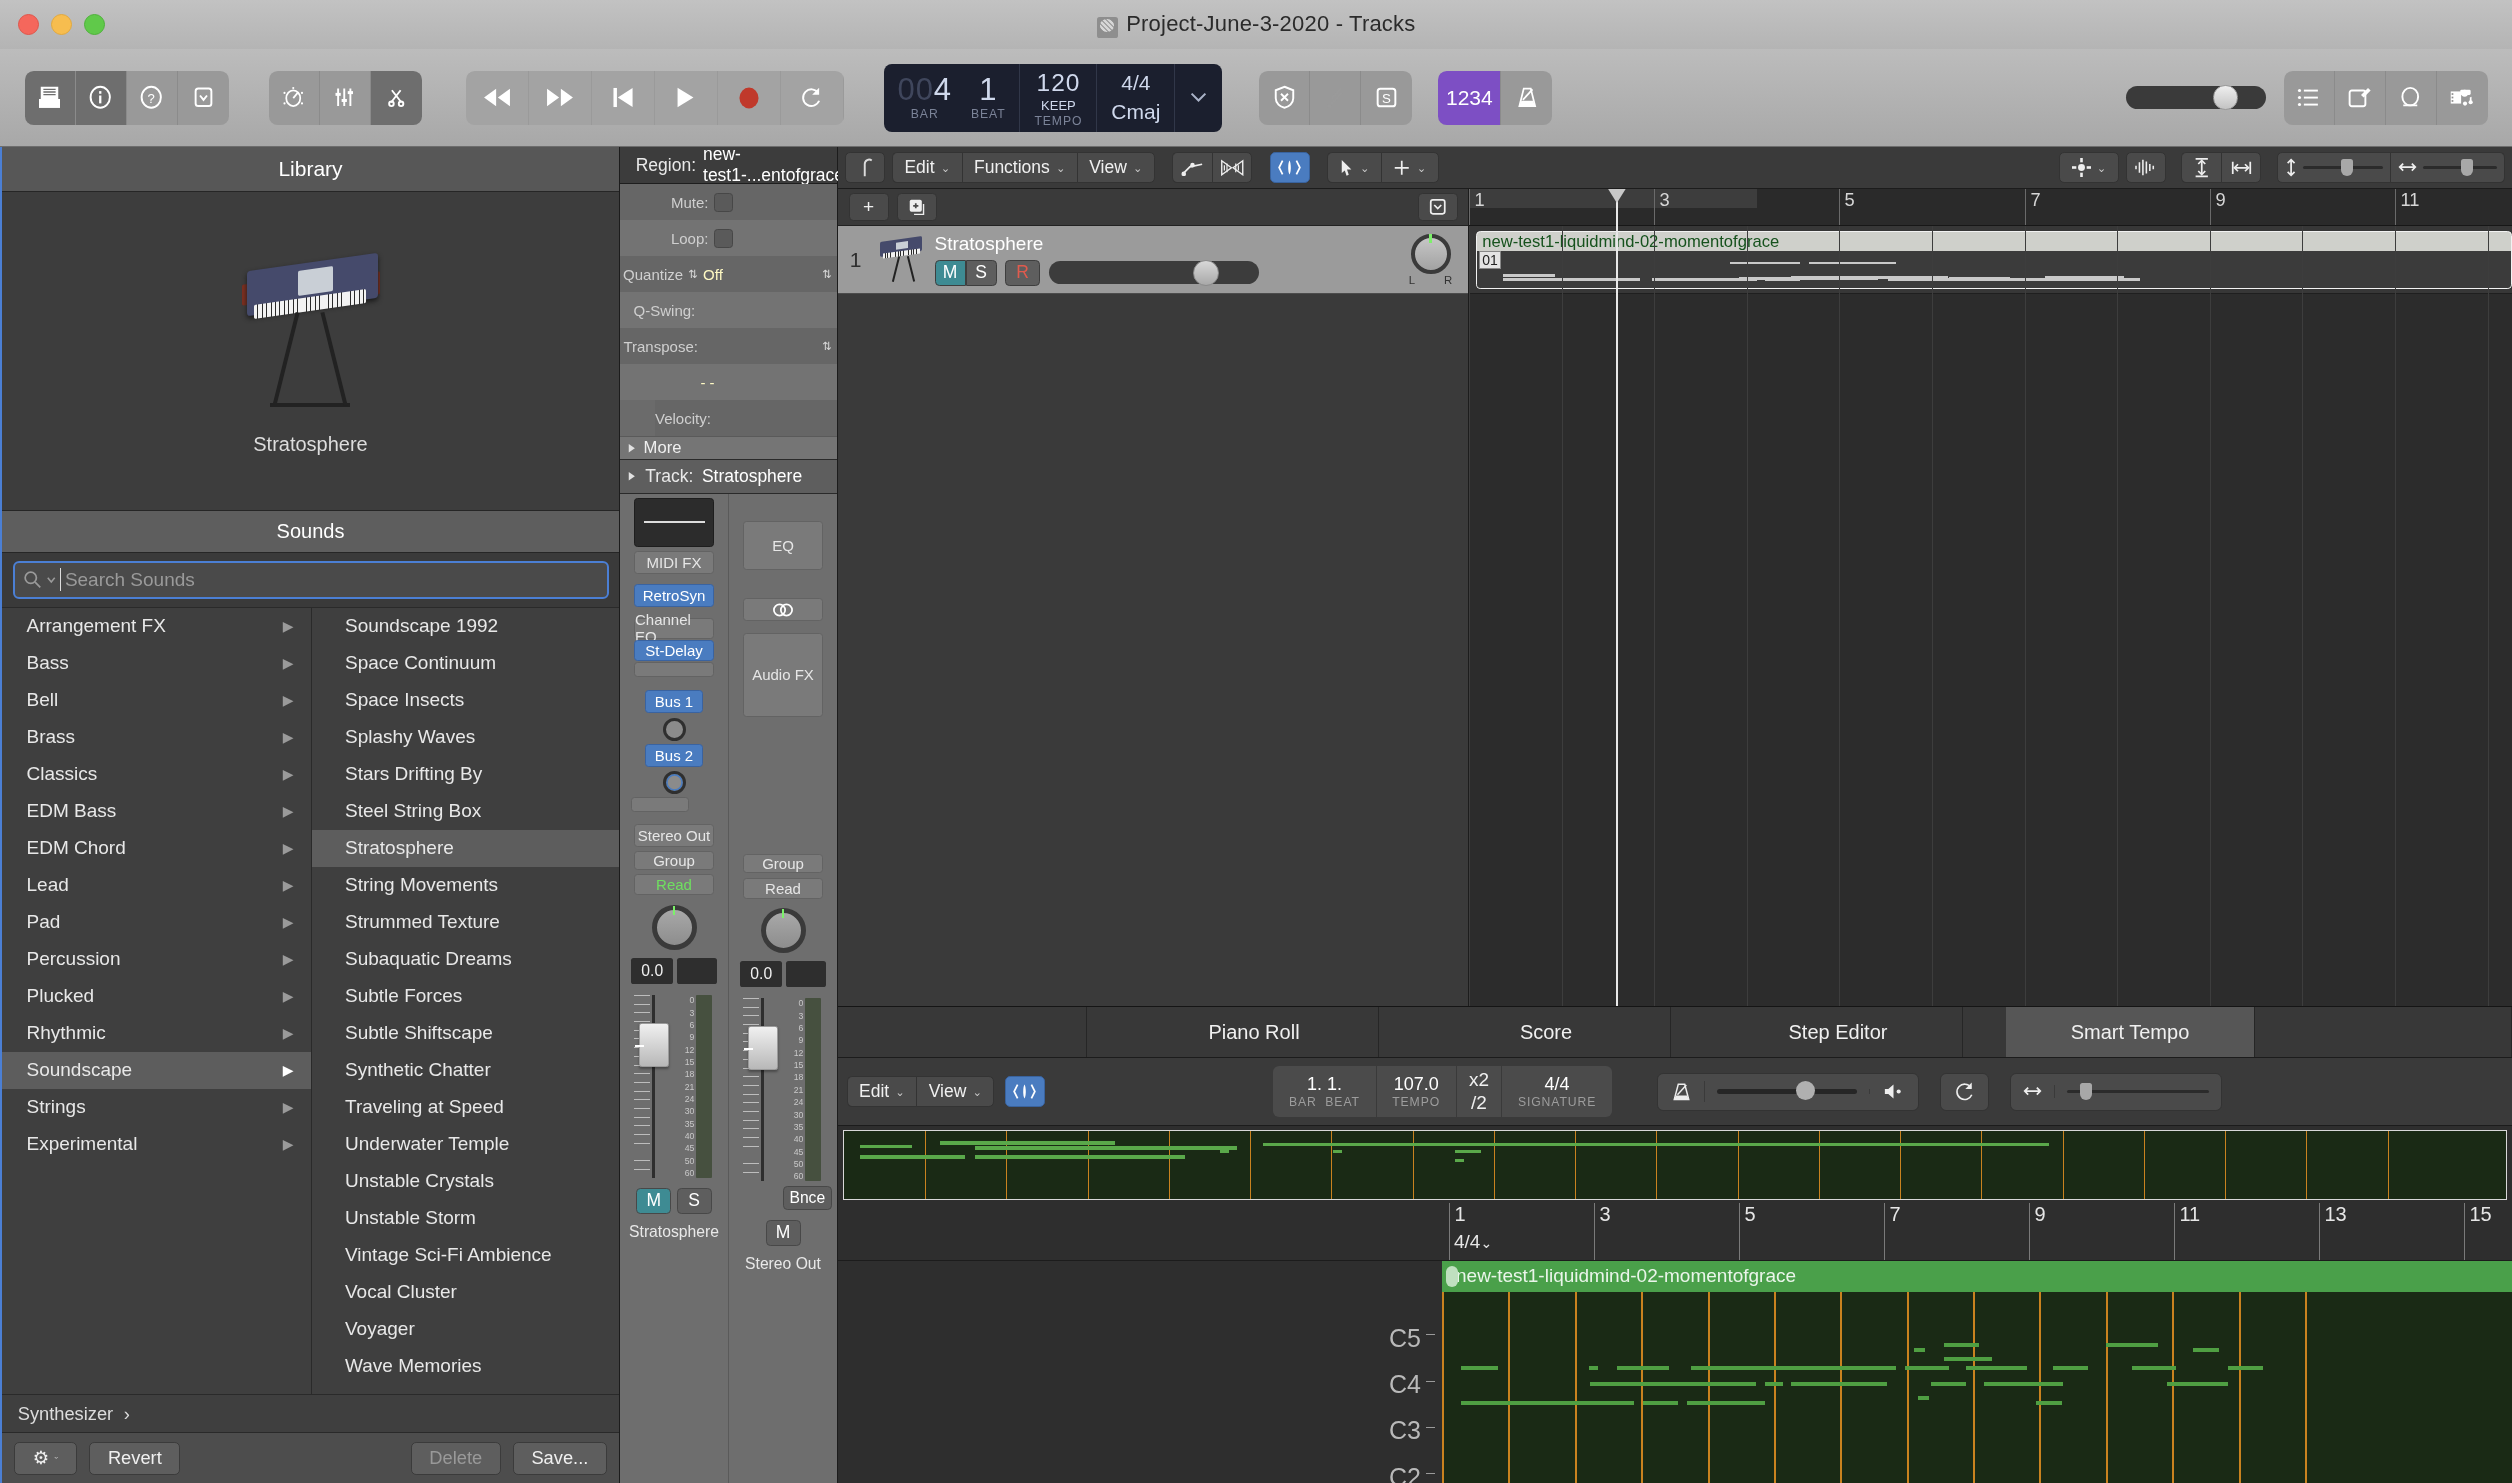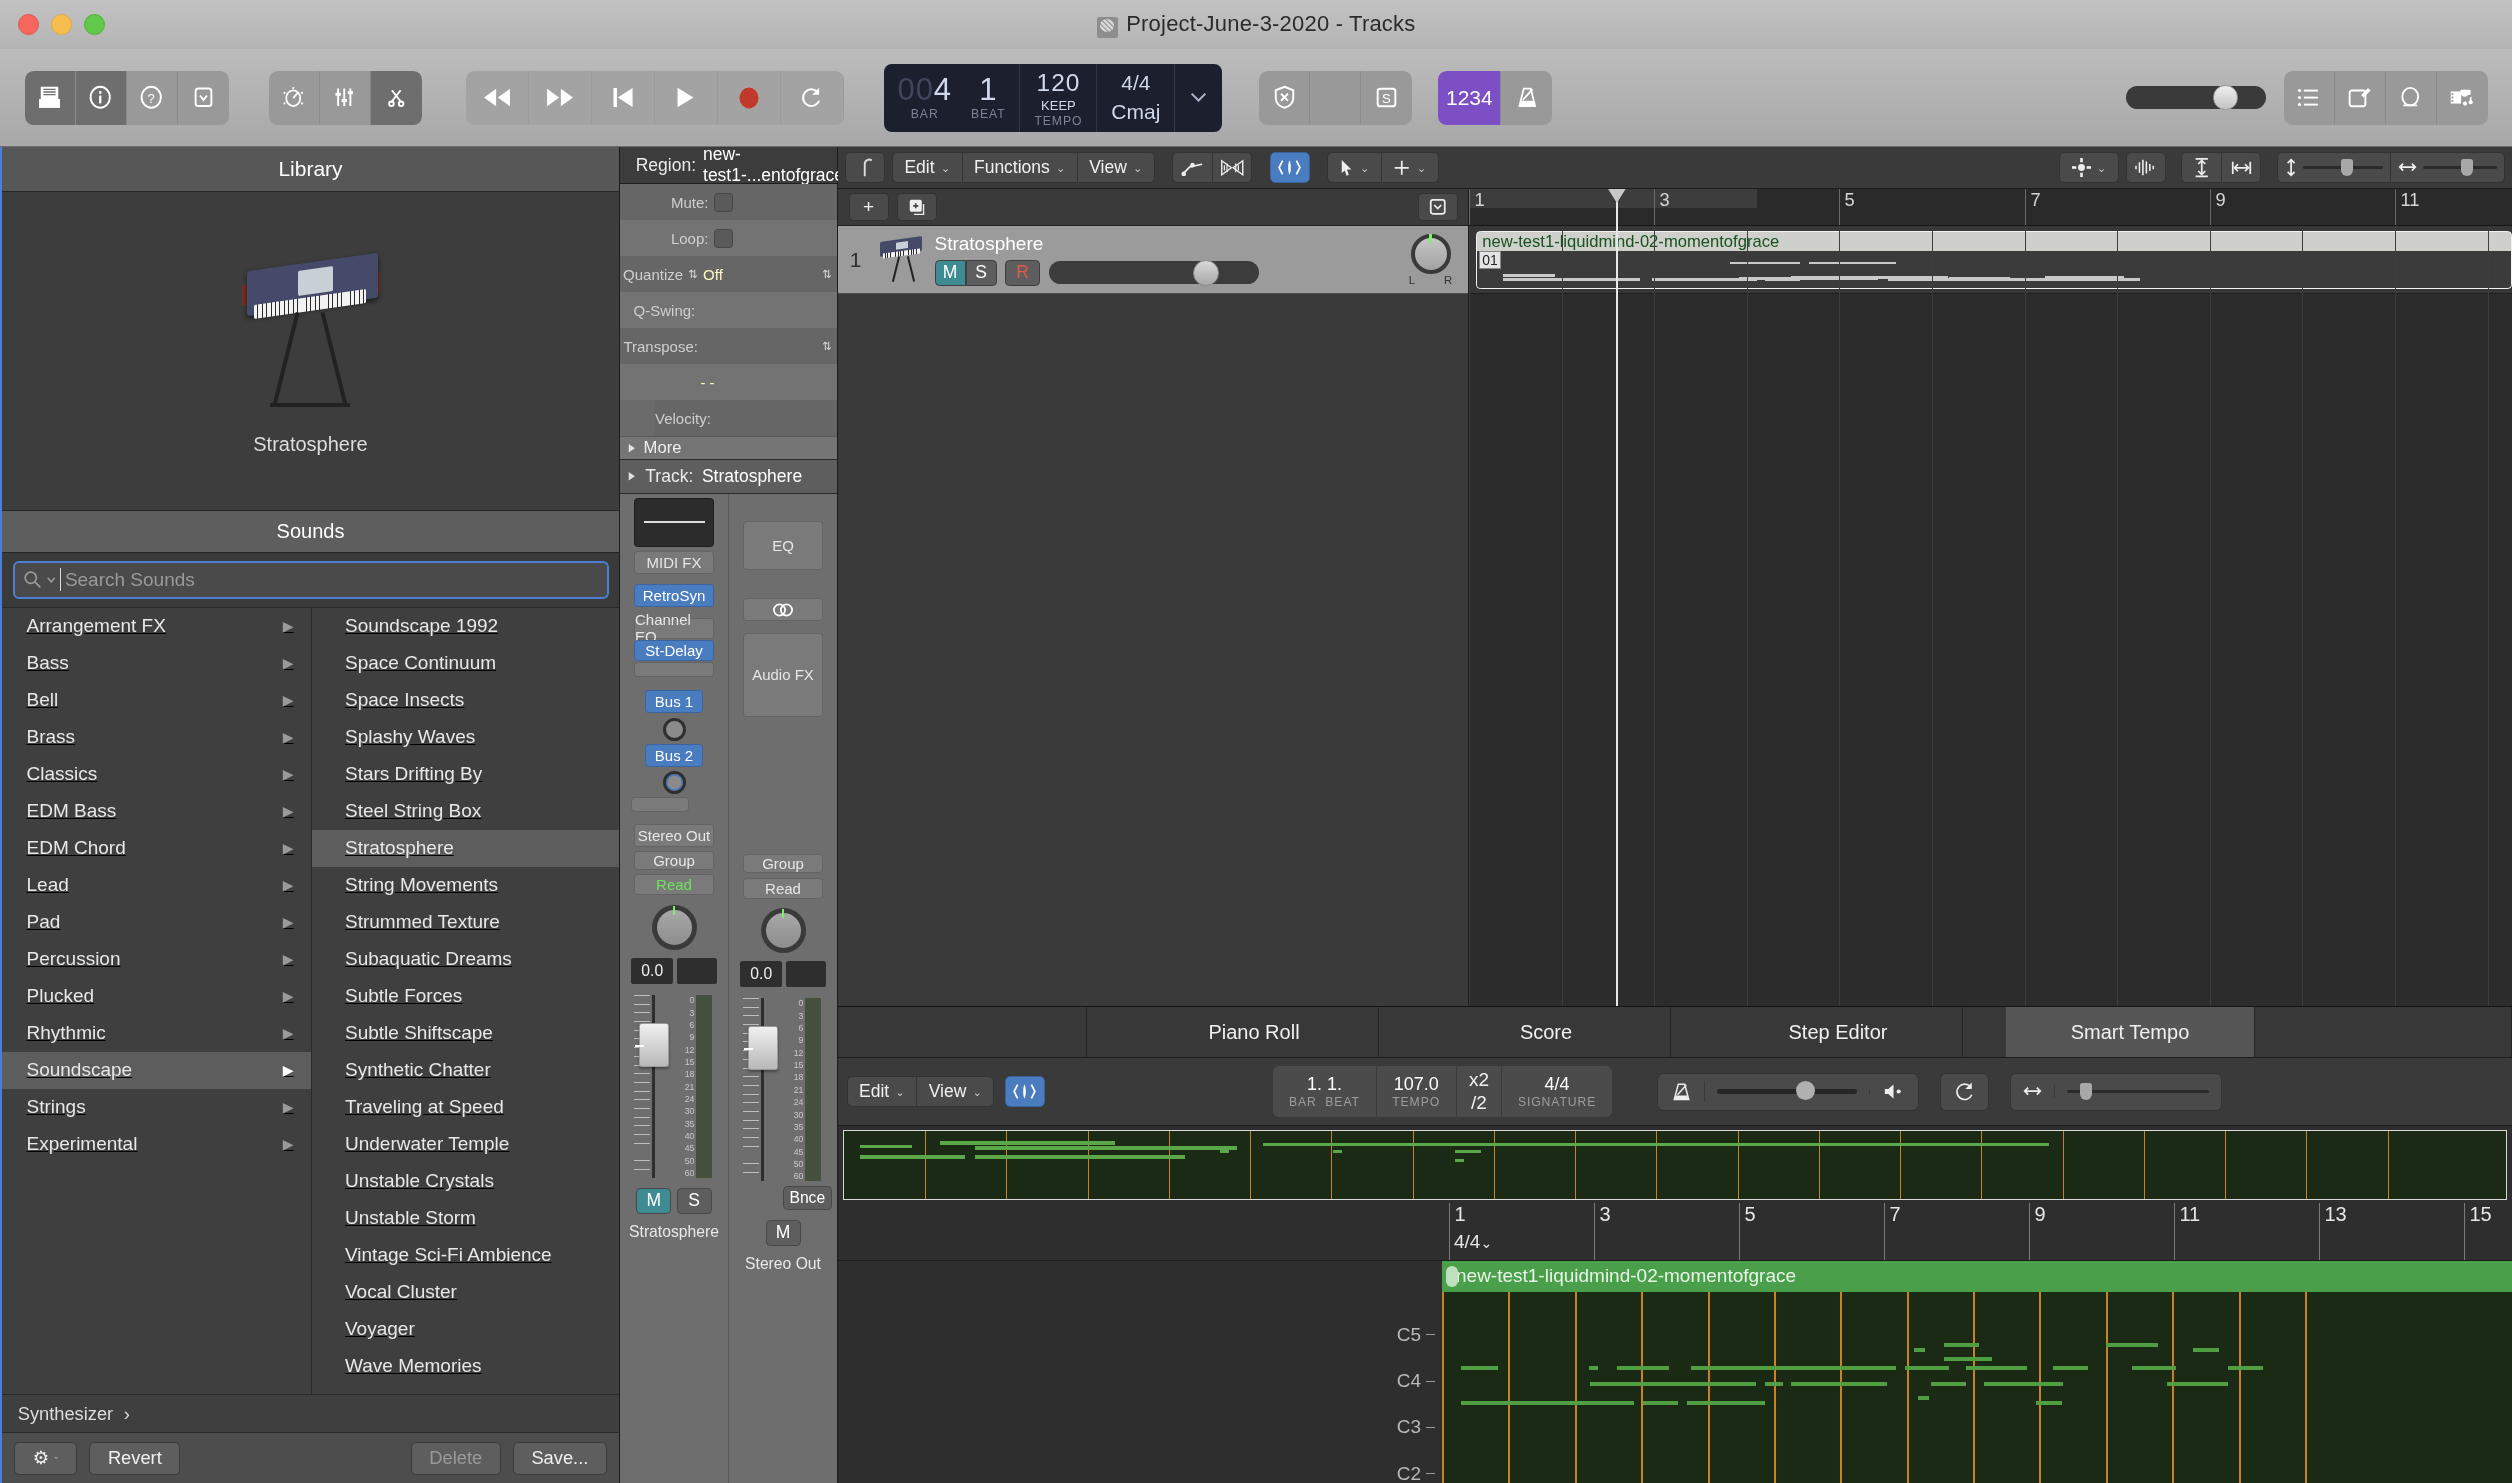--- a/index.html
+++ b/index.html
@@ -77,21 +77,21 @@
   .stand:after{left:56px;transform:rotate(-14deg);}
   .stand-ft{position:absolute;bottom:0;left:-5.2px;width:80px;height:3.5px;background:#222;}
   .lib-name { color:#ddd; font-size:20px; margin-top:12.2px;}
   .lib-sounds-head { height:42px; background:#5e5e5e; display:flex; align-items:center;
     justify-content:center; color:#fff; font-size:20px; border-bottom:0.9px solid #262626;}
   .searchbar { padding:7.9px 10.5px; background:#3a3a3a;}
   .searchbox { height:38px; border-radius:6.1px; background:#4a4a4a; border:2.6px solid #4b7fd4;
     display:flex; align-items:center; padding:0 8.7px; gap:3.5px;}
   .search-ph { color:#9a9a9a; font-size:19px; }
   .caret { width:1.7px; height:23px; background:#ddd; }
-  .lists { display:flex; flex:1; min-height:0; border-top:0.9px solid #2a2a2a;text-decoration:underline;}
+  .lists { display:flex; flex:1; min-height:0; border-top:0.9px solid #2a2a2a;}
   .cats { width:310px; background:#3f3f3f; overflow:hidden; border-right:0.9px solid #2a2a2a;}
   .snds { flex:1; background:#3f3f3f; overflow:hidden; }
   .row { height:37px; display:flex; align-items:center; padding:0 8.7px 0 24.5px;
     color:#e8e8e8; font-size:19px; justify-content:space-between;}
   .row.sel { background:#5d5d5d; }
   .row .arr { color:#9a9a9a; font-size:14px; margin-right:8.7px;}
   .row.sel .arr { color:#fff; }
   .snds .row { padding-left:33px; }
   .lib-path { height:38px; background:#3f3f3f; border-top:0.9px solid #2a2a2a;
     display:flex; align-items:center; padding-left:15.7px; color:#dcdcdc; font-size:18.3px; gap:10.5px;}
@@ -276,21 +276,21 @@
     position:relative; overflow:hidden;}
   .ov-bar { position:absolute; top:0; bottom:0; width:0.9px; background:#c9821f;}
   .ov-note { position:absolute; height:3.5px; background:#5aa84a;}
   .ed-ruler { height:61px; background:#2e2e2e; position:relative; border-bottom:0.9px solid #1c1c1c;
     margin-left:0;}
   .ed-ruler .bar { position:absolute; top:3.5px; bottom:0; border-left:0.9px solid #7a7a7a;}
   .ed-ruler .bar span { color:#e6e6e6; font-size:20px; margin-left:4.4px;}
   .ed-sig { position:absolute; left:616px; top:31px; color:#e6e6e6; font-size:19px;}
   .ed-main { flex:1; display:flex; min-height:0; position:relative; }
   .keylane { width:604px; background:#2e2e2e; position:relative; flex:0 0 604px;}
-  .keylbl { position:absolute; right:21px; color:#b9b9b9; font-size:19px;}
+  .keylbl { position:absolute; right:21px; color:#b9b9b9; font-size:25px;}
   .keytick { position:absolute; right:7px; width:8.7px; height:1.7px; background:#9a9a9a;}
   .notegrid { flex:1; background:#1a2a15; position:relative; overflow:hidden;}
   .ng-bar { position:absolute; top:0; bottom:0; width:1.7px; background:#c9821f;}
   .ng-note { position:absolute; height:4.4px; background:#4f9f42; }
   .ed-regionbar { position:absolute; left:604px; right:0; top:0; height:31px; background:#4aa04a;
     color:#eaf5ea; font-size:19px; padding-left:14px; display:flex; align-items:center; z-index:3;}
   .ed-regionbar:before{content:"";position:absolute;left:3.5px;top:5.2px;width:12.2px;height:21px;
     background:#bfe0bf;border-radius:6.1px;}
 </style>
 </head>

